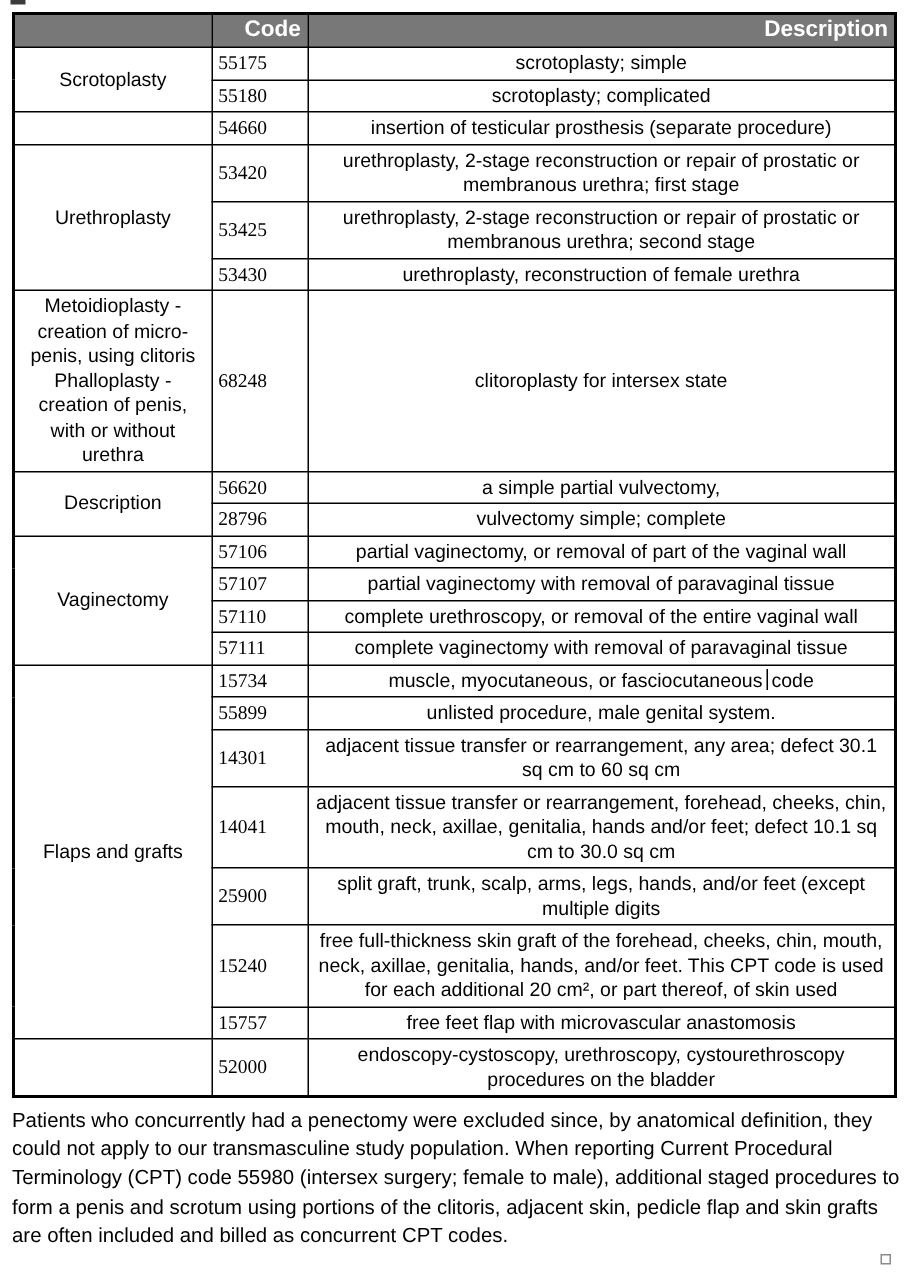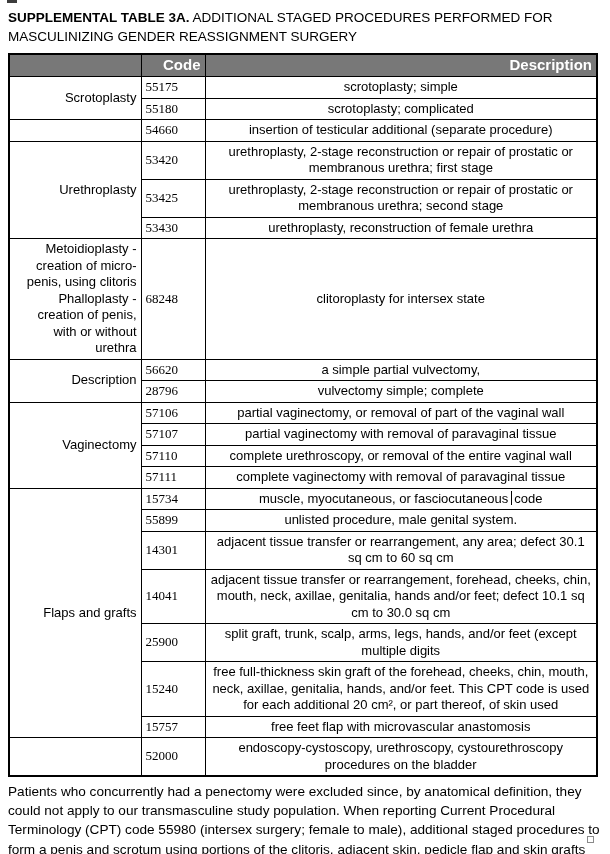--- a/index.html
+++ b/index.html
@@ -22,42 +22,39 @@
     border: 1px solid #000; padding: 2px 4px;
     font-size: 13px; line-height: 16.5px; vertical-align: middle;
     word-wrap: break-word;
   }
   table.proc thead th {
     background: #787878; color: #fff; font-weight: bold;
     text-align: right; height: 17px; font-size: 15px;
   }
   td.code { text-align: left; font-family: Liberation Serif, serif; }
   td.desc { text-align: center; }
-  td.group { text-align: right; }
+  td.group { text-align: center; }
   .group-label { white-space: pre-line; }
   .caret {
     display: inline-block; width: 1px; height: 14px; background: #000;
     vertical-align: -2px; margin: 0 2px 0 3px;
   }
   .footnote { margin: 5px 0 0 0; font-size: 13.6px; line-height: 19.2px; }
   .resize-handle {
     position: absolute; left: 587px; top: 836px; width: 7px; height: 7px;
     background: #fff; border: 1px solid #8a8a8a; box-sizing: border-box;
   }
 </style>
 </head>
 <body>
 
 <div class="top-artifact"></div>
 
 <div class="page">
 
-  <p class="title">
-    <span class="lead">SUPPLEMENTAL TABLE 3A.</span><span> ADDITIONAL STAGED PROCEDURES PERFORMED FOR MASCULINIZING GENDER REASSIGNMENT SURGERY</span>
-  </p>
 
   <table class="proc">
     <colgroup>
       <col style="width:132px">
       <col style="width:64px">
       <col style="width:392px">
     </colgroup>
     <thead>
       <tr>
         <th></th>
@@ -71,21 +68,21 @@
           <td class="code"><span>55175</span></td>
           <td class="desc"><span>scrotoplasty; simple</span></td>
         </tr>
         <tr>
           <td class="code"><span>55180</span></td>
           <td class="desc"><span>scrotoplasty; complicated</span></td>
         </tr>
         <tr>
           <td class="group" rowspan="1"><span class="group-label"></span></td>
           <td class="code"><span>54660</span></td>
-          <td class="desc"><span>insertion of testicular additional (separate procedure)</span></td>
+          <td class="desc"><span>insertion of testicular prosthesis (separate procedure)</span></td>
         </tr>
         <tr>
           <td class="group" rowspan="3"><span class="group-label">Urethroplasty</span></td>
           <td class="code"><span>53420</span></td>
           <td class="desc"><span>urethroplasty, 2-stage reconstruction or repair of prostatic or membranous urethra; first stage</span></td>
         </tr>
         <tr>
           <td class="code"><span>53425</span></td>
           <td class="desc"><span>urethroplasty, 2-stage reconstruction or repair of prostatic or membranous urethra; second stage</span></td>
         </tr>

